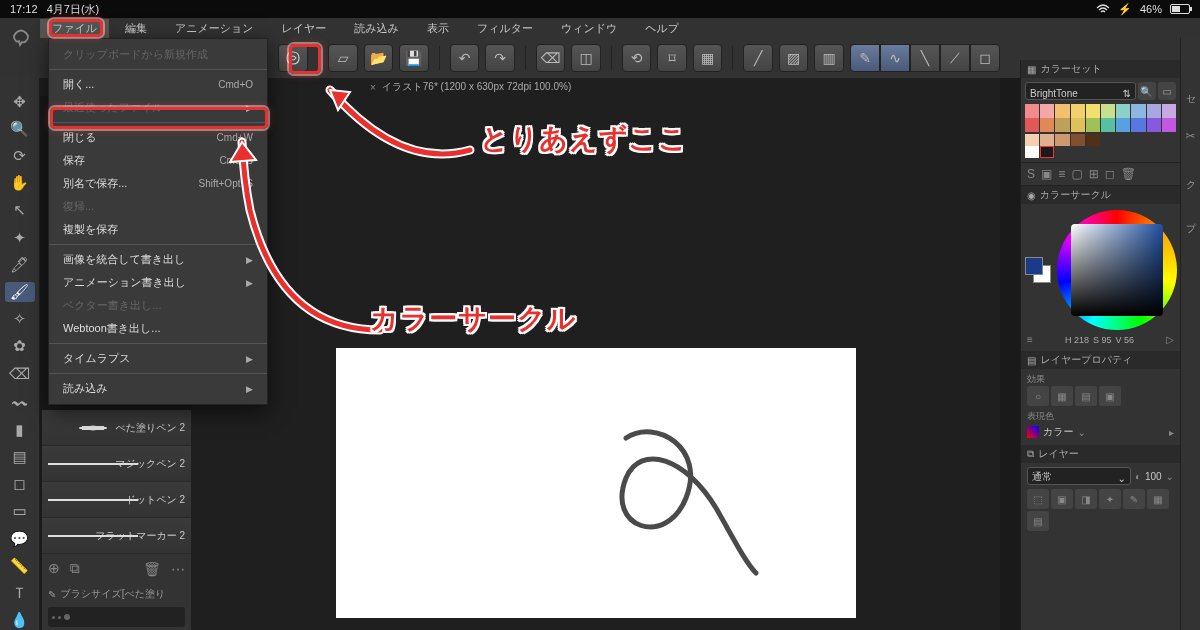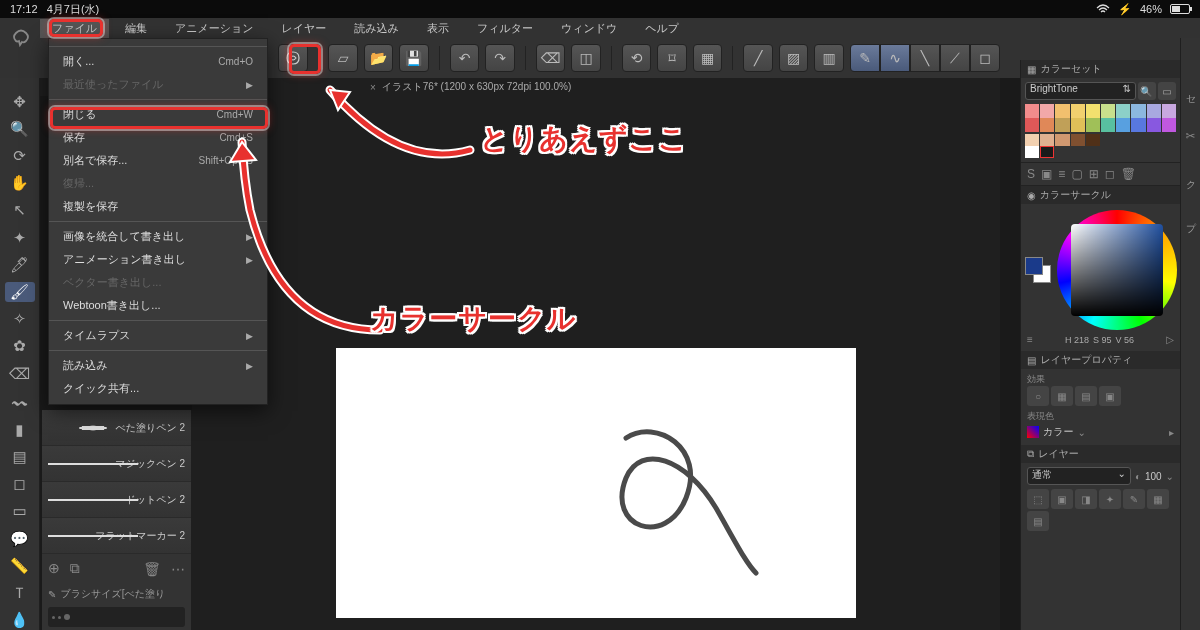--- a/index.html
+++ b/index.html
@@ -158,21 +158,21 @@
     display:flex; flex-direction:column; z-index:3; font-size:10px;
   }
   .panel-header {
     height:18px; background:#2a2a2a; display:flex; align-items:center;
     padding:0 6px; gap:4px; color:#aaa;
   }
   .color-set { padding:4px; }
   .color-set-row1 { display:flex; align-items:center; gap:2px; margin-bottom:4px; }
   .color-set-select {
     flex:1; height:18px; background:#222; border:1px solid #555; border-radius:3px;
-    display:flex; align-items:flex-start; padding:0 4px; justify-content:space-between;
+    display:flex; align-items:flex-end; padding:0 4px; justify-content:space-between;
     color:#ccc;
   }
   .mini-btn { width:18px; height:18px; background:#444; border-radius:3px; display:flex; align-items:center; justify-content:center; color:#aaa; }
   .swatch-grid { display:grid; grid-template-columns:repeat(10,1fr); gap:1px; }
   .swatch { width:100%; aspect-ratio:1; }
   .swatch.sel { outline:1px solid #e33; outline-offset:-1px; }
   .swatch-grid.small .swatch { aspect-ratio:1.2; }
 
   .color-circle-wrap { padding:6px; display:flex; flex-direction:column; align-items:center; gap:4px; }
   .color-circle {
@@ -525,20 +525,23 @@
       <div class="effect-btn">◨</div>
       <div class="effect-btn">✦</div>
       <div class="effect-btn">✎</div>
       <div class="effect-btn">▦</div>
       <div class="effect-btn">▤</div>
     </div>
   </div>
 </div>
 
 <div class="dropdown" id="file-dropdown">
+    <div class="dd-item disabled">
+      <span>クリップボードから新規作成</span>
+    </div>
     <div class="dd-sep"></div>
     <div class="dd-item">
       <span>開く...</span>
       <span class="dd-shortcut">Cmd+O</span>
     </div>
     <div class="dd-item disabled">
       <span>最近使ったファイル</span>
       <span class="arrow">▶</span>
     </div>
     <div class="dd-sep"></div>
@@ -577,23 +580,20 @@
     </div>
     <div class="dd-sep"></div>
     <div class="dd-item">
       <span>タイムラプス</span>
       <span class="arrow">▶</span>
     </div>
     <div class="dd-sep"></div>
     <div class="dd-item">
       <span>読み込み</span>
       <span class="arrow">▶</span>
-    </div>
-    <div class="dd-item">
-      <span>クイック共有...</span>
     </div>
   </div>
 
 <div class="hl-box hl-file"></div>
 <div class="hl-box hl-mat"></div>
 <div class="hl-box hl-open"></div>
 
 <svg class="anno-arrow" style="top:60px;left:300px;" width="190" height="120" viewBox="0 0 190 120">
   <path class="outline" d="M 170 90 Q 100 110 30 30"></path>
   <path d="M 170 90 Q 100 110 30 30"></path>

